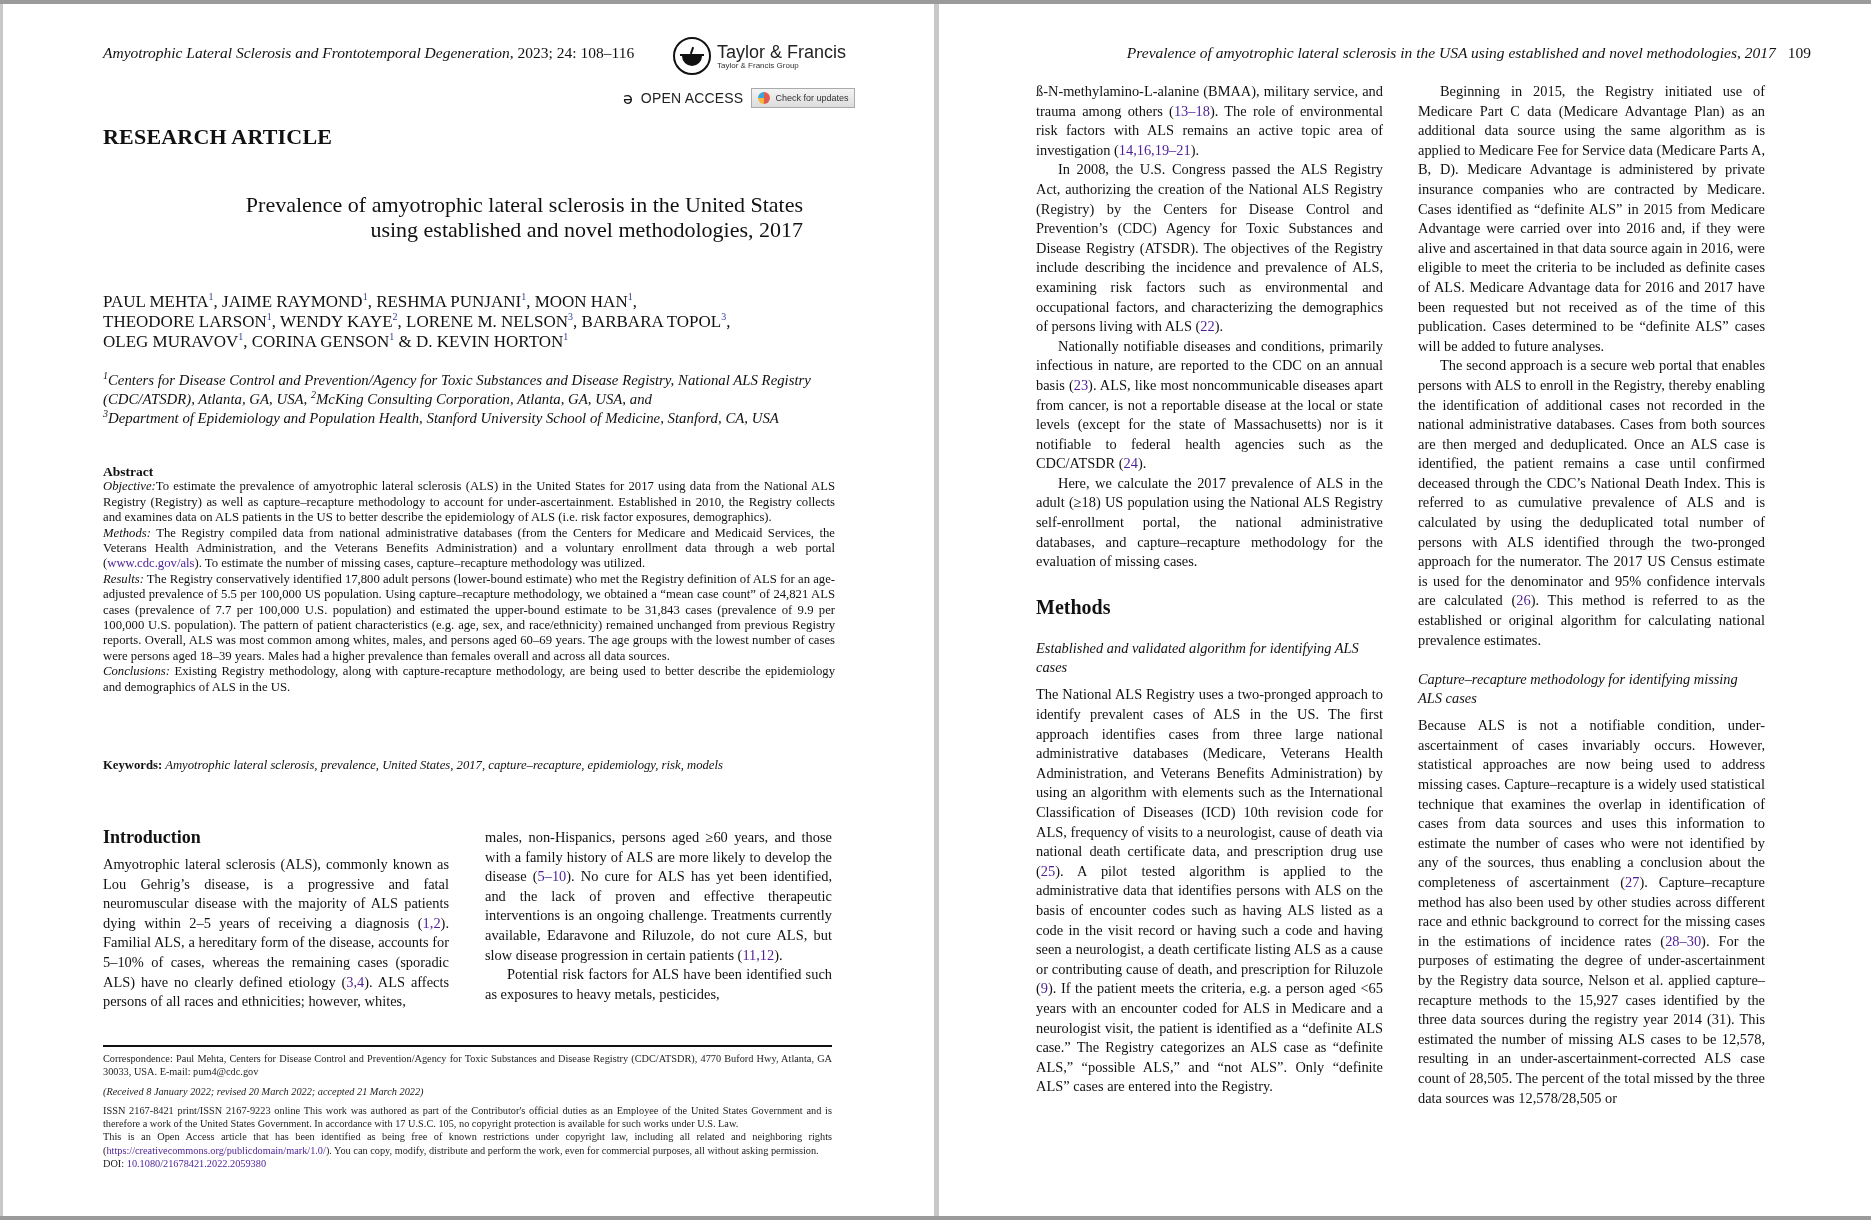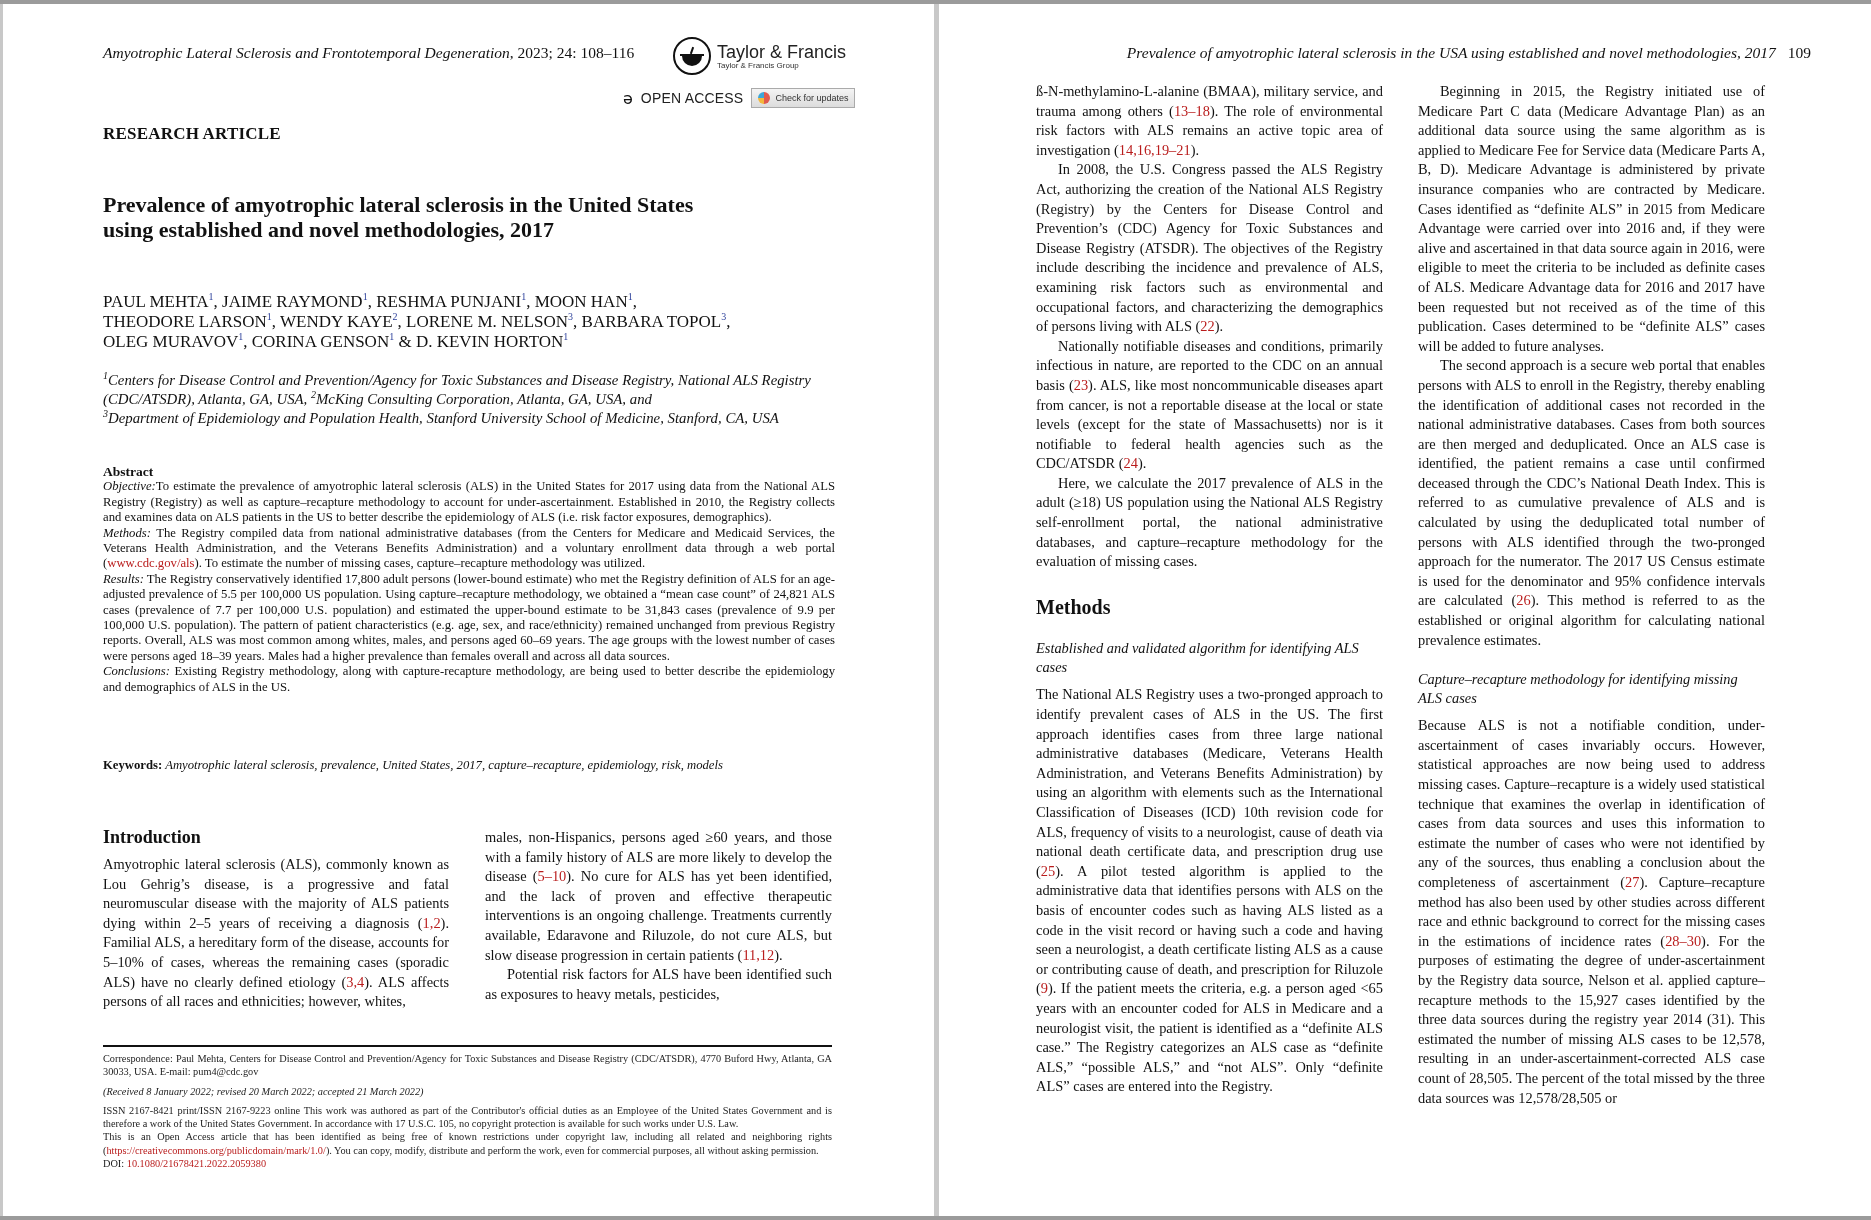--- a/index.html
+++ b/index.html
@@ -4,39 +4,39 @@
 <style>
   * { box-sizing: border-box; margin: 0; padding: 0; }
   html, body { width: 1871px; height: 1220px; overflow: hidden; background: #9b9b9b; }
   body { position: relative; font-family: "Liberation Serif", "DejaVu Serif", serif; color: #111; }
   .viewer { position: absolute; left: 0; top: 4px; width: 1871px; height: 1212px; background: #c8c8c8; }
   .page { position: absolute; top: 0; height: 1212px; background: #fff; overflow: hidden; }
   #page-left { left: 3px; width: 931px; }
   #page-right { left: 939px; width: 932px; }
   .abs { position: absolute; }
   .ital { font-style: italic; }
-  .link { color: #b91c1c; }
+  .link { color: #4c1d95; }
 
   
   .running-head-left { left: 100px; top: 40px; font-size: 15.5px; }
   .running-head-left .jname { font-style: italic; }
   .tf-logo { left: 670px; top: 33px; display: flex; align-items: center; gap: 6px; }
   .tf-circle { width: 38px; height: 38px; border: 2.5px solid #111; border-radius: 50%; position: relative; }
   .tf-circle .bowl { position: absolute; left: 7px; top: 17px; width: 20px; height: 10px; background:#111; border-radius: 0 0 12px 12px; }
   .tf-circle .bar { position: absolute; left: 5px; top: 15px; width: 24px; height: 2px; background:#111; }
   .tf-circle .flame { position: absolute; left: 16px; top: 8px; width: 2px; height: 7px; background:#111; transform: rotate(20deg); }
   .tf-text .main { font-family: "Liberation Sans", sans-serif; font-size: 18px; line-height: 18px; color:#222;text-align:center; }
   .tf-text .sub { font-family: "Liberation Sans", sans-serif; font-size: 8px; color:#333; }
   .oa-row { left: 620px; top: 84px; display: flex; align-items: center; gap: 8px; }
   .oa-label { font-family: "Liberation Sans", sans-serif; font-size: 14px; color:#222; letter-spacing: 0.2px; }
   .oa-icon { font-family: "DejaVu Sans", sans-serif; font-size: 16px; }
   .updates-btn { display:flex; align-items:center; gap:5px; border:1px solid #aaa; background: linear-gradient(#f4f4f4,#dcdcdc); padding: 2px 6px; font-family:"Liberation Sans",sans-serif; font-size: 9px; color:#333; height: 20px; }
   .updates-dot { width: 12px; height: 12px; border-radius: 50%; background: conic-gradient(#e05a4e 0 50%, #f3b73b 50% 75%, #3ba6d9 75% 100%); }
-  .research-label { left: 100px; top: 120px; font-size: 17px; font-weight: bold; letter-spacing: 0.2px; }
-  .title { left: 100px; top: 188px; width: 700px; font-size: 22px; font-weight: bold; line-height: 25px; }
+  .research-label { left: 100px; top: 120px; font-size: 22px; font-weight: bold; letter-spacing: 0.2px; }
+  .title { left: 100px; top: 188px; width: 700px; font-size: 22px; font-weight: normal; line-height: 25px; text-align: right; }
   .authors { left: 100px; top: 288px; width: 760px; font-size: 17px; line-height: 20px; }
   .authors sup, .affils sup { font-size: 10px; vertical-align: super; line-height: 0; }
   .authors sup { color: #2b3f9a; }
   .affils { left: 100px; top: 367px; width: 760px; font-size: 14.8px; line-height: 19px; font-style: italic; }
   .abstract { left: 100px; top: 460px; width: 732px; font-size: 12.7px; line-height: 15.4px; }
   .abstract .heading { font-weight: bold; font-size: 13.5px; }
   .abstract p { text-align: justify; }
   .keywords { left: 100px; top: 754px; font-size: 12.7px; }
   .keywords b { font-weight: bold; }
   .intro-heading { left: 100px; top: 823px; font-size: 18px; font-weight: bold; }

